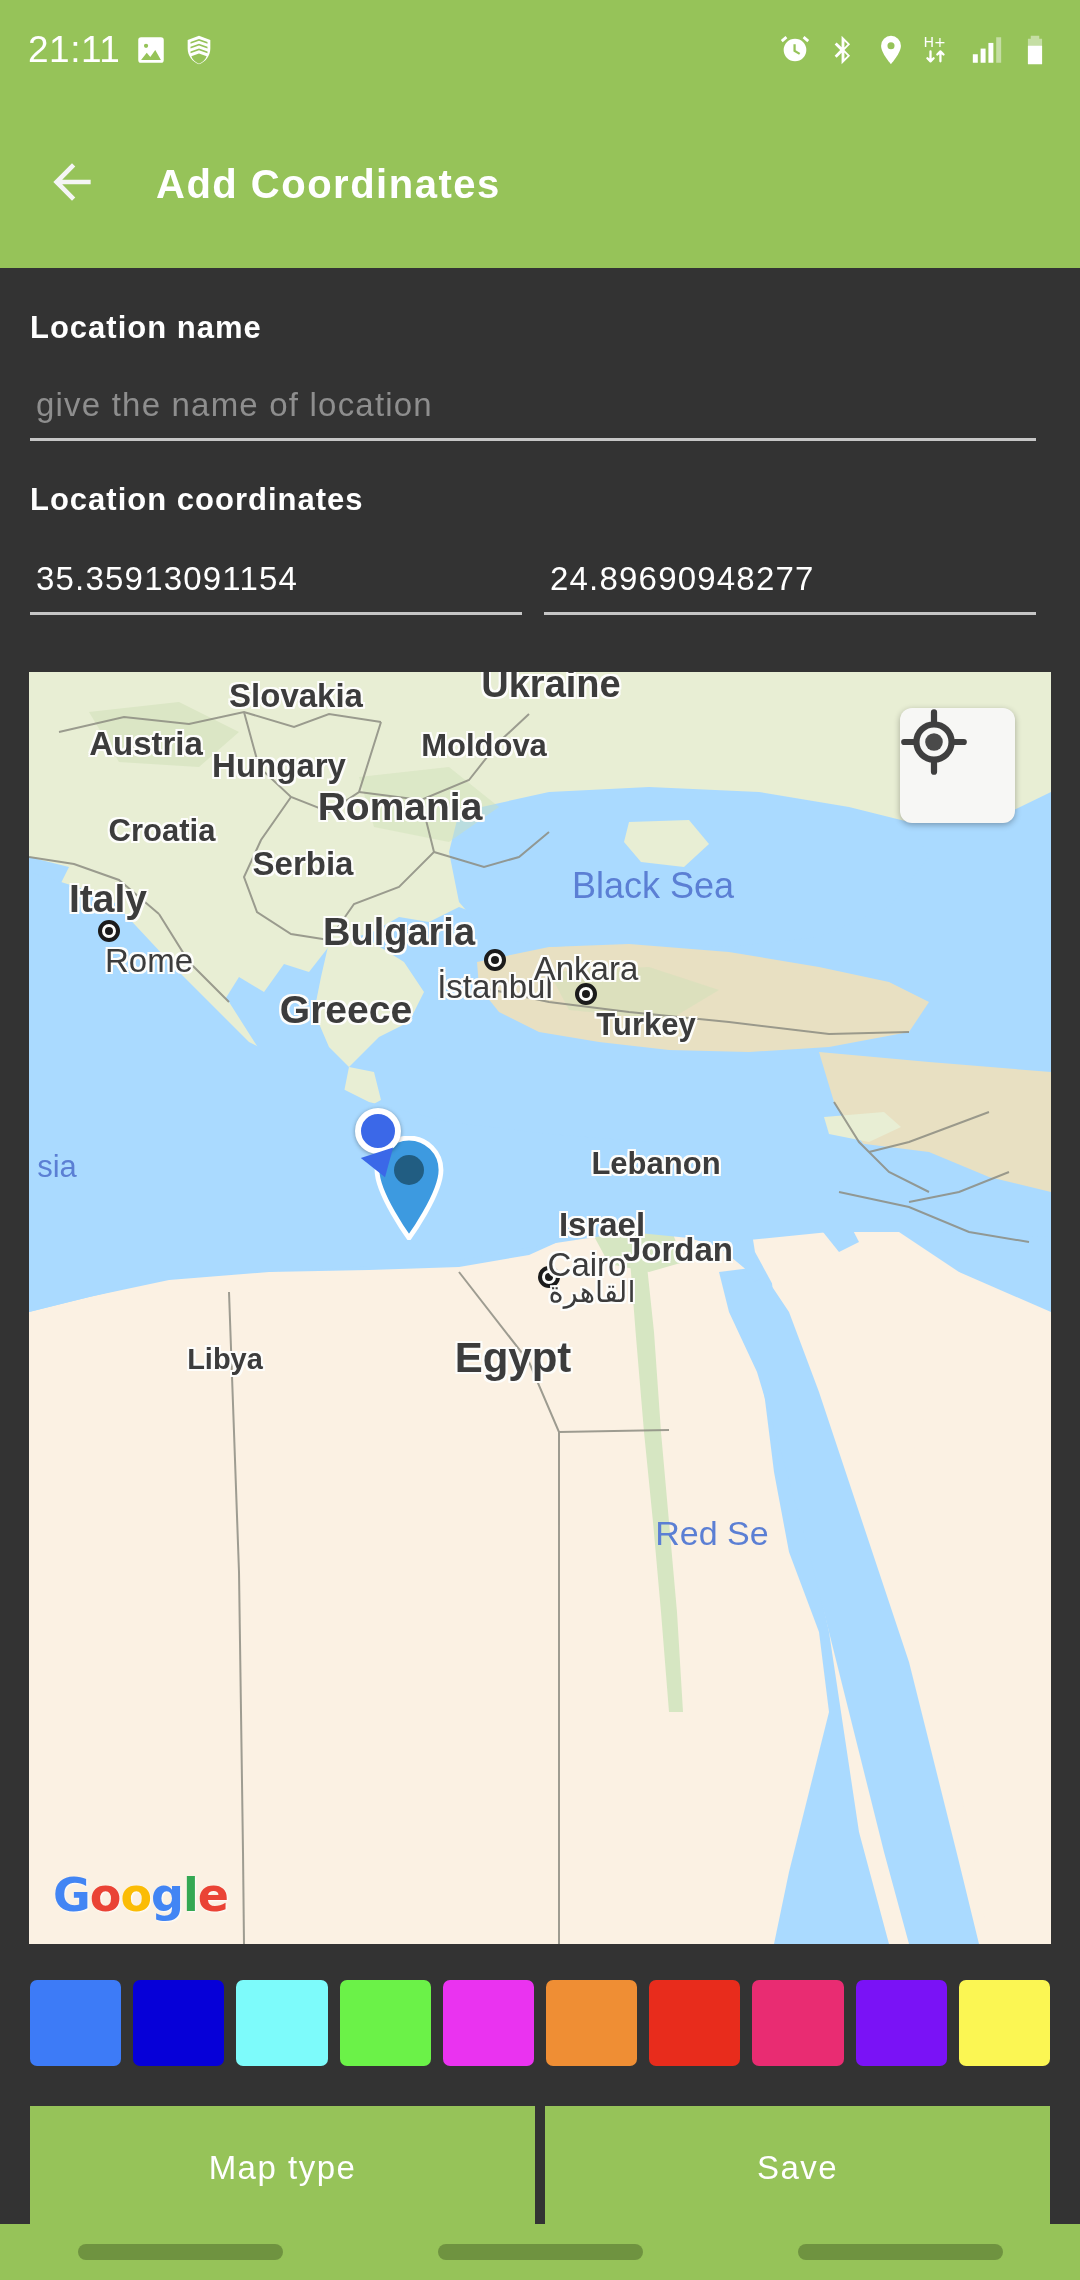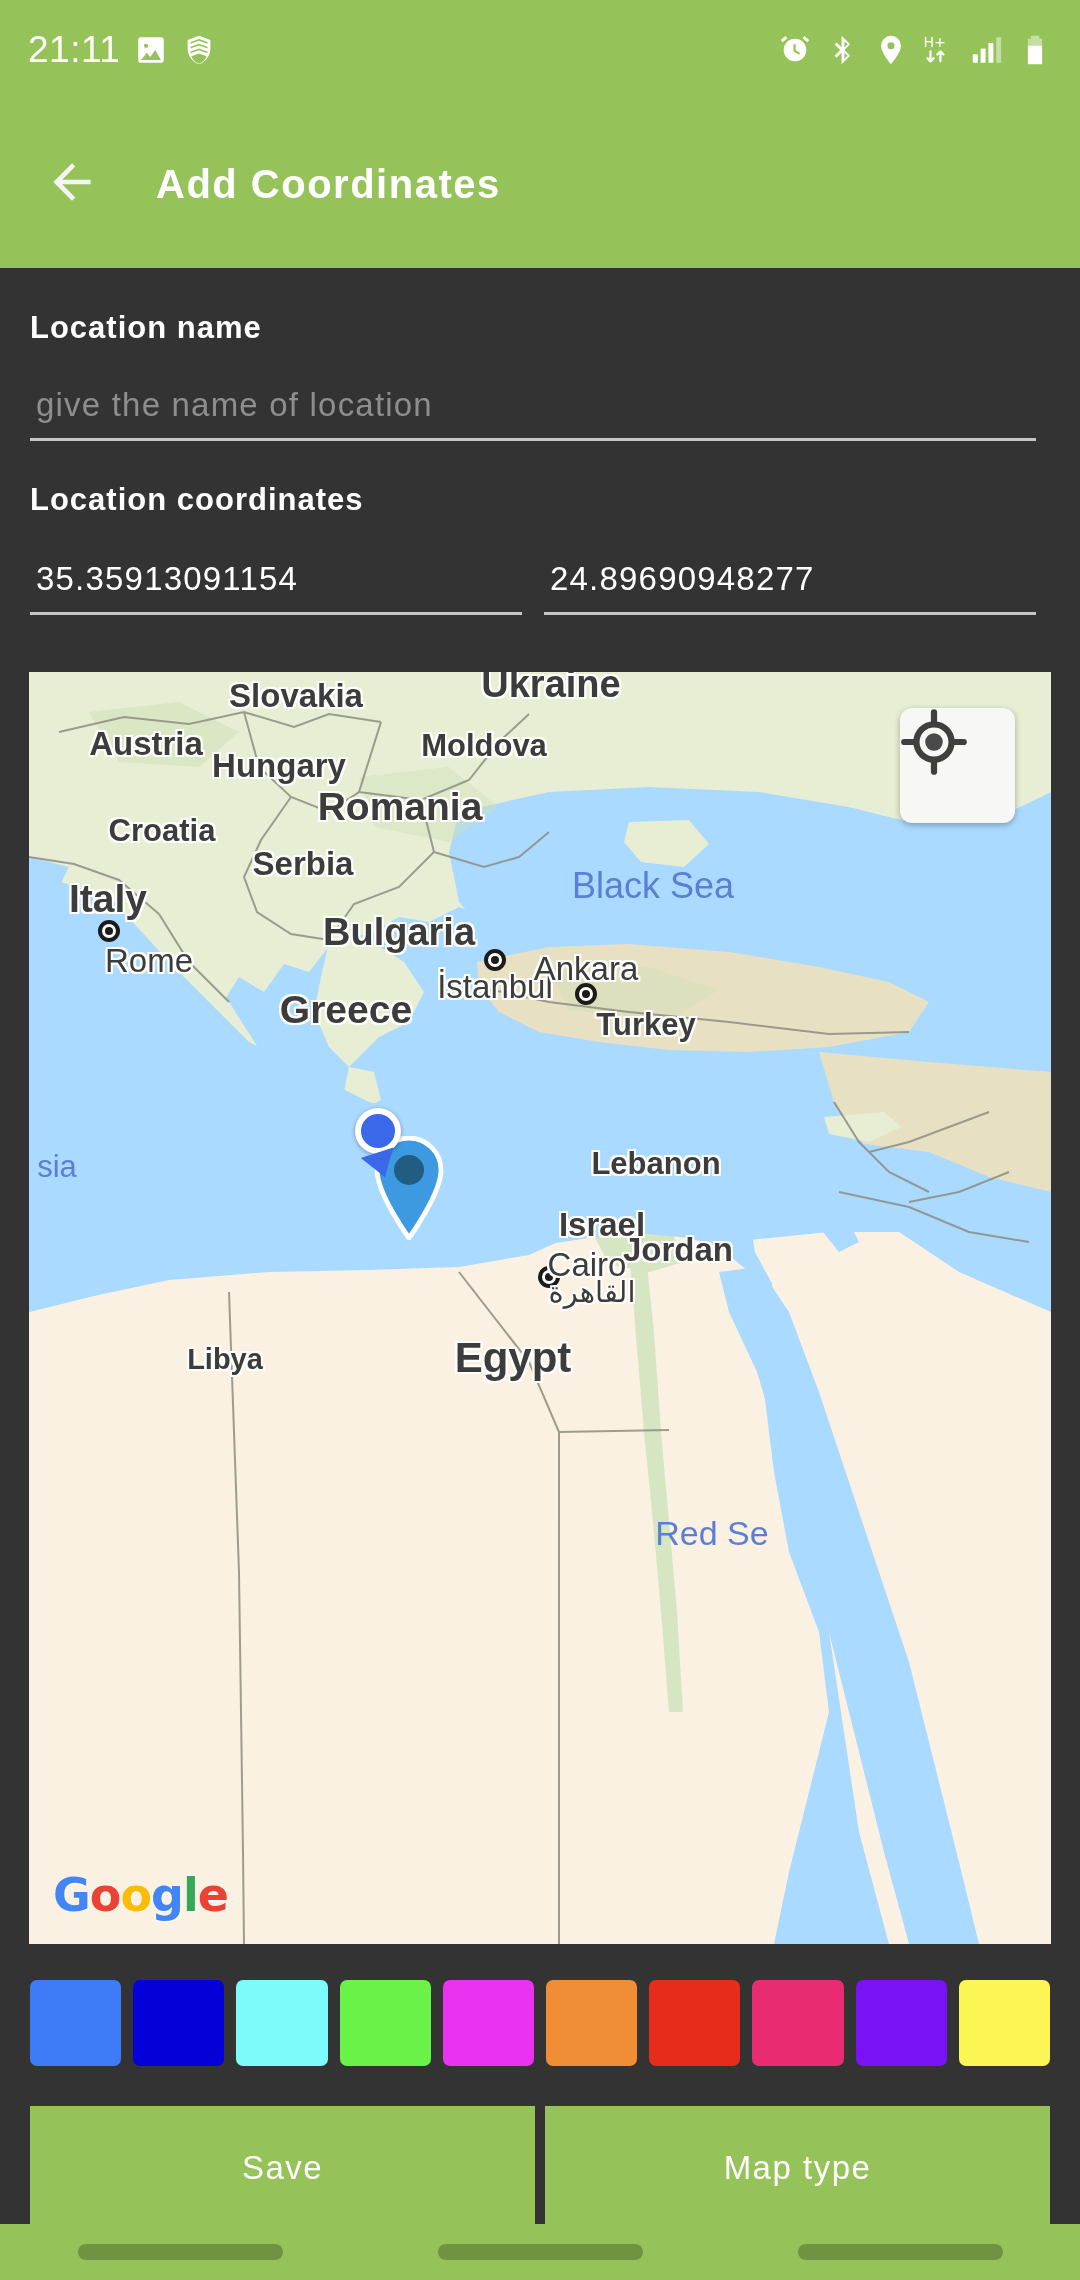--- a/index.html
+++ b/index.html
@@ -390,22 +390,22 @@
       <div class="swatch" style="background:#6bf248"></div>
       <div class="swatch" style="background:#ea33f0"></div>
       <div class="swatch" style="background:#ef8e34"></div>
       <div class="swatch" style="background:#e82c1c"></div>
       <div class="swatch" style="background:#e92c72"></div>
       <div class="swatch" style="background:#7a12f6"></div>
       <div class="swatch" style="background:#fbf653"></div>
     </div>
 
     <div class="actions">
+      <button class="action-btn">Map type</button>
       <button class="action-btn">Save</button>
-      <button class="action-btn">Map type</button>
     </div>
   </div>
 
   <div class="nav-bar">
     <div class="nav-pill"></div>
     <div class="nav-pill"></div>
     <div class="nav-pill"></div>
   </div>
 
 </div>

